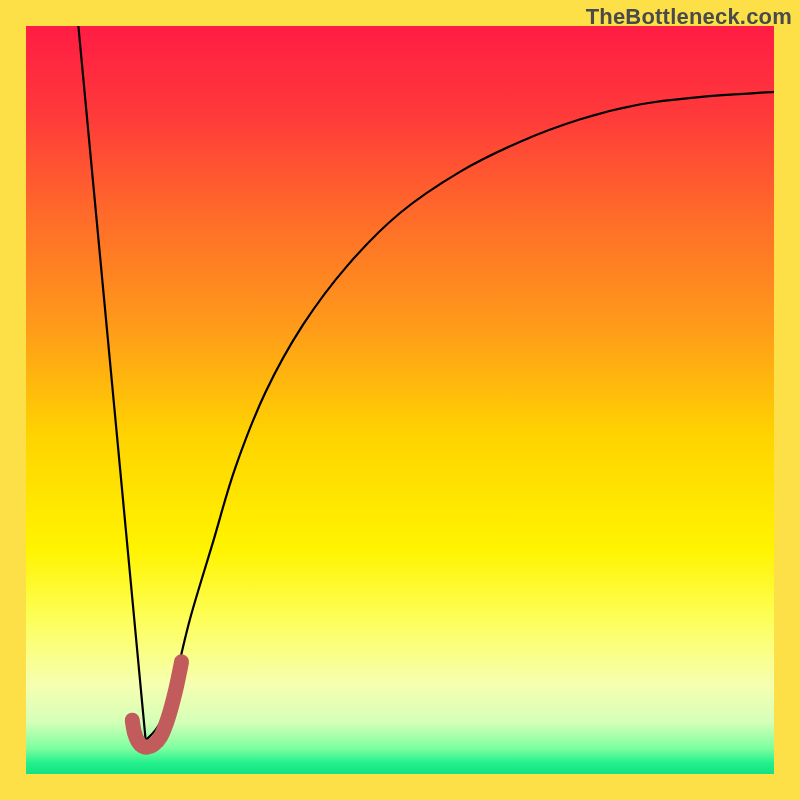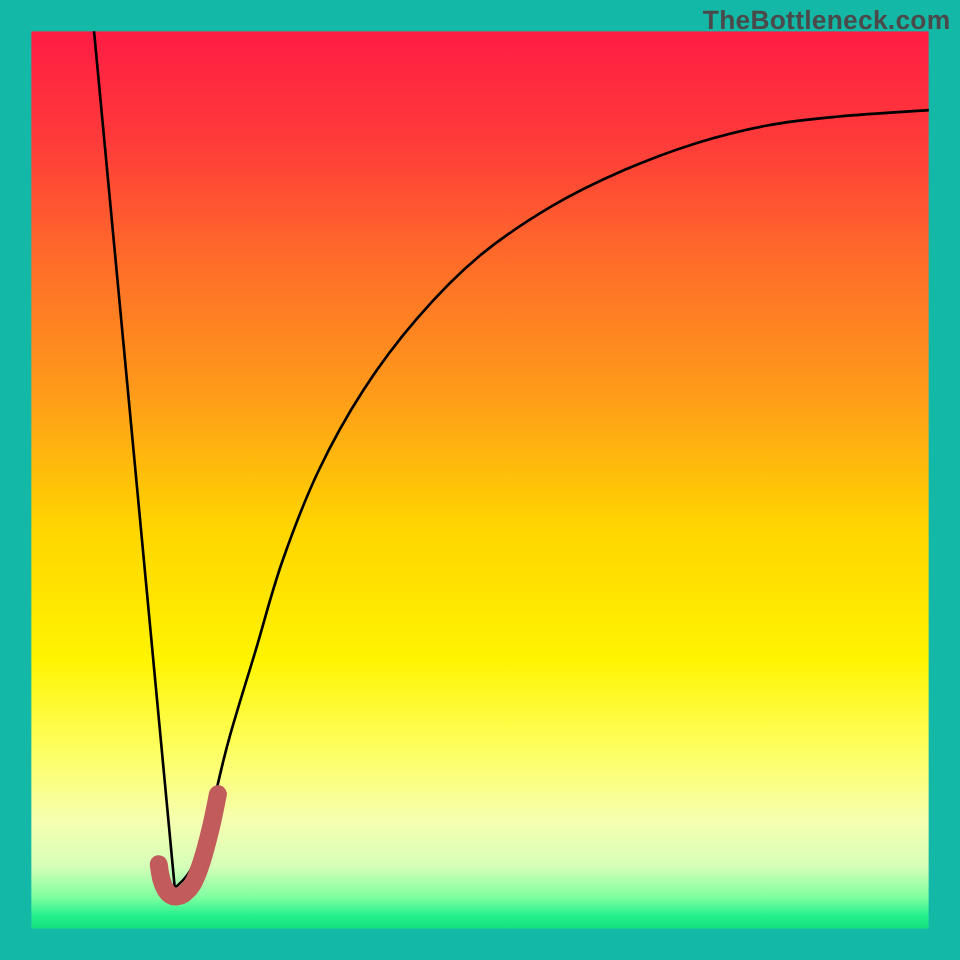--- a/index.html
+++ b/index.html
@@ -8,21 +8,21 @@
     width: 800px;
     height: 800px;
     overflow: hidden;
     background: #000;
     font-family: Arial, Helvetica, sans-serif;
   }
   .outer {
     position: relative;
     width: 800px;
     height: 800px;
-    background: #14b8a6;
+    background: #fde047;
   }
   .plot-area {
     position: absolute;
     left: 26px;
     top: 26px;
     width: 748px;
     height: 748px;
   }
   .watermark {
     position: absolute;

